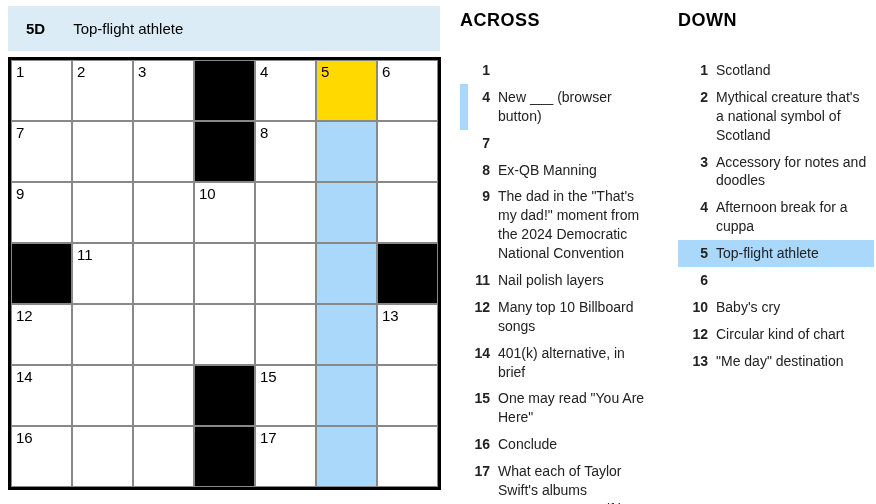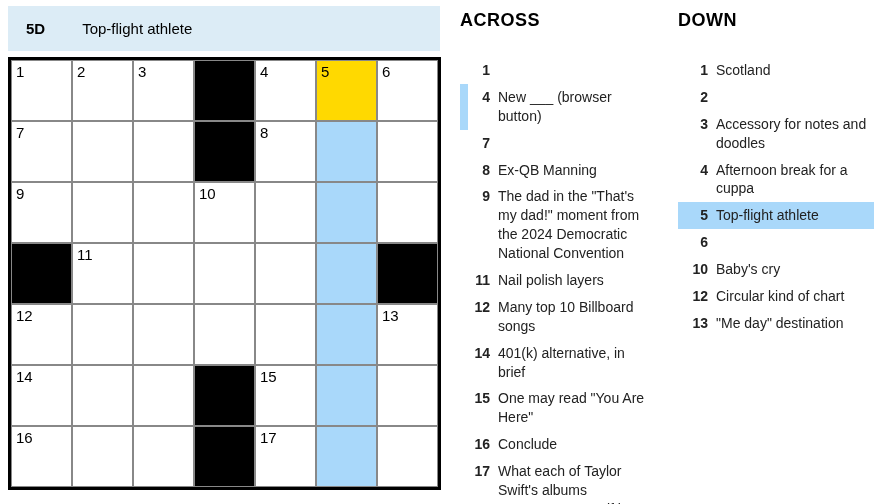--- a/index.html
+++ b/index.html
@@ -20,21 +20,21 @@
   .left {
     width: 432px;
     flex-shrink: 0;
   }
   .clue-banner {
     background: #dcecf6;
     padding: 14px 18px;
     margin-bottom: 6px;
     display: flex;
     align-items: center;
-    gap: 37px;
+    gap: 28px;
   }
   .clue-banner .num { font-weight: 700; font-size: 15px; }
   .clue-banner .text { font-size: 15px; }
   .grid-wrap {
     border: 3px solid #000;
     display: inline-block;
   }
   .grid {
     display: grid;
     grid-template-columns: repeat(7, 61px);
@@ -249,20 +249,21 @@
     </div>
     <div class="col">
       <h3>DOWN</h3>
       <div class="scroll" id="down-list">
           <div class="clue-row">
             <span class="n">1</span>
             <span class="t">Scotland</span>
           </div>
           <div class="clue-row">
             <span class="n">2</span>
+            <span class="t">Mythical creature that's a national symbol of Scotland</span>
           </div>
           <div class="clue-row">
             <span class="n">3</span>
             <span class="t">Accessory for notes and doodles</span>
           </div>
           <div class="clue-row">
             <span class="n">4</span>
             <span class="t">Afternoon break for a cuppa</span>
           </div>
           <div class="clue-row selected">

